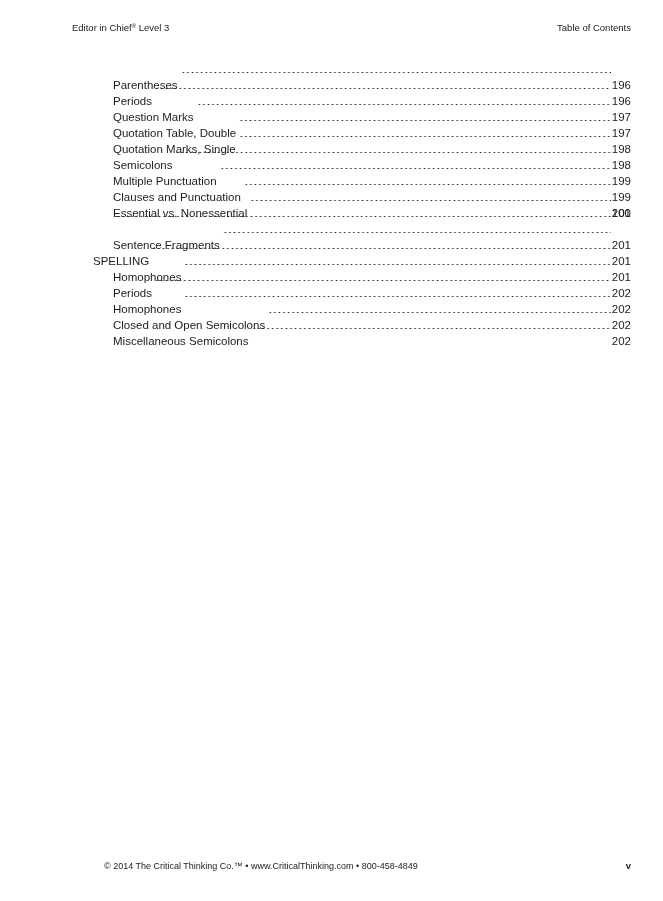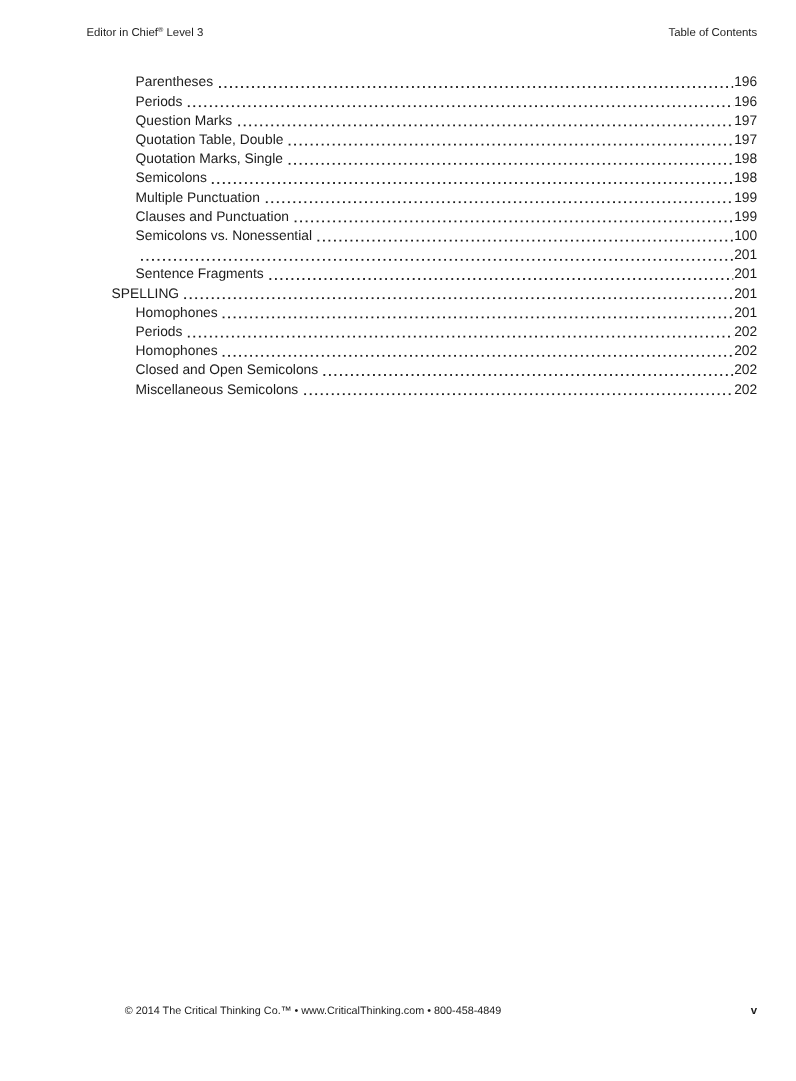--- a/index.html
+++ b/index.html
@@ -47,36 +47,36 @@
   }
   .toc-row {
     display: flex;
     align-items: baseline;
     height: 16px;
     font-size: 11.5px;
     line-height: 16px;
     white-space: nowrap;
   }
   .toc-row.lvl2 { padding-left: 20px; }
-  .toc-label { flex: 0 0 auto; }
+  .toc-label { flex: 0 0 auto; margin-top: 16px; }
   .toc-page  { flex: 0 0 auto; }
   .leader {
     flex: 1 1 auto;
     height: 3px;
     align-self: flex-end;
     margin: 0 1px 3px 3px;
     background-image: radial-gradient(circle, #1c1c1c 0.75px, rgba(0,0,0,0) 1px);
     background-size: 4.6px 3px;
     background-repeat: repeat-x;
     background-position: 0 100%;
   }
   
   .footer {
     position: absolute;
-    top: 836px;
+    top: 860px;
     left: 72px;
     right: 32px;
     display: flex;
     justify-content: space-between;
     align-items: baseline;
     font-size: 9px;
     line-height: 12px;
     padding-left: 32px;
   }
   .footer .folio {
@@ -129,21 +129,21 @@
         <span class="toc-label">Multiple Punctuation</span>
         <span class="leader"></span>
         <span class="toc-page">199</span>
       </div>
     <div class="toc-row lvl2">
         <span class="toc-label">Clauses and Punctuation</span>
         <span class="leader"></span>
         <span class="toc-page">199</span>
       </div>
     <div class="toc-row lvl2">
-        <span class="toc-label">Semicolons vs. Nonessential</span>
+        <span class="toc-label">Essential vs. Nonessential</span>
         <span class="leader"></span>
         <span class="toc-page">100</span>
       </div>
     <div class="toc-row lvl2">
         <span class="leader"></span>
         <span class="toc-page">201</span>
       </div>
     <div class="toc-row lvl2">
         <span class="toc-label">Sentence Fragments</span>
         <span class="leader"></span>

